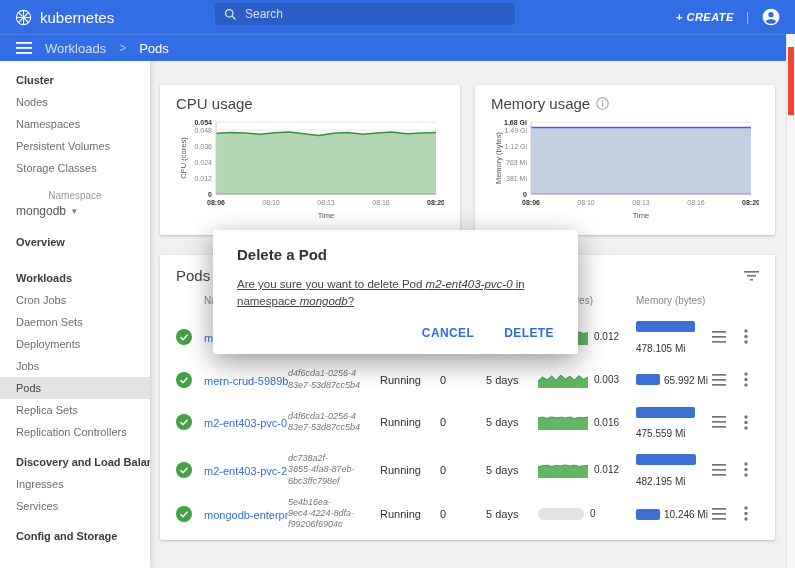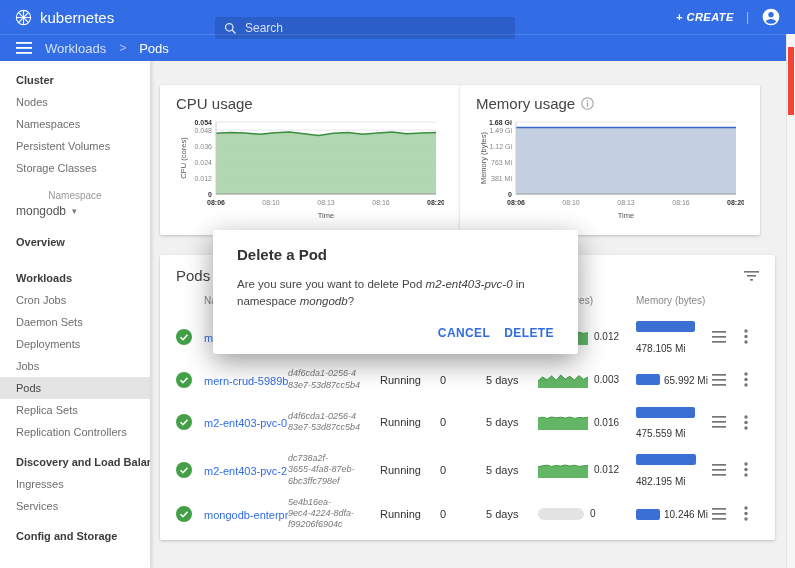--- a/index.html
+++ b/index.html
@@ -4,21 +4,21 @@
 <style>
   * { margin:0; padding:0; box-sizing:border-box; }
   html,body { background:#ddd; }
   .app { position:relative; width:795px; height:568px; overflow:hidden;
          background:#f1f1f1; font-family:"Liberation Sans", sans-serif; }
 
   
   .topbar { position:absolute; left:0; top:0; right:0; height:34px; background:#326de6;
             display:flex; align-items:center; padding:0 14px; z-index:5; }
   .brand { display:flex; align-items:center; gap:7px; color:#fff; font-size:15px; cursor:pointer; }
-  .searchbar { position:absolute; left:215px; top:17px; width:300px; height:22px;
+  .searchbar { position:absolute; left:215px; top:3px; width:300px; height:22px;
                background:rgba(0,0,0,0.13); border-radius:2px; display:flex; align-items:center;
                padding:0 8px; gap:7px; }
   .searchbar input { background:transparent; border:none; outline:none; color:#fff;
                      font-size:12px; width:100%; font-family:"Liberation Sans", sans-serif; }
   .searchbar input::placeholder { color:rgba(255,255,255,0.8); }
   .top-actions { margin-left:auto; display:flex; align-items:center; gap:12px; }
   .create-btn { color:#fff; font-size:11px; font-weight:bold; letter-spacing:0.5px; cursor:pointer;font-style:italic; }
   .top-divider { color:rgba(255,255,255,0.55); font-size:12px; }
 
   
@@ -37,21 +37,21 @@
   .side-item.active { background:#e4e4e4; color:#444; }
   .ns-label { padding:11px 16px 1px; font-size:10px; color:#999;text-align:center; }
   .ns-value { padding:2px 16px 7px; font-size:12px; color:#555; display:flex; align-items:center;
               gap:6px; cursor:pointer; }
   .ns-caret { color:#777; font-size:9px; }
   .side-link { padding:11px 16px; font-size:11px; font-weight:bold; color:#3c3c3c; cursor:pointer; }
 
   
   .main { position:absolute; left:150px; top:61px; right:9px; bottom:0; overflow:hidden;
           padding:24px 11px 0 10px; }
-  .cards-row { display:flex; }
+  .cards-row { display:flex; gap:15px; }
   .card { background:#fff; border-radius:2px; box-shadow:0 1px 3px rgba(0,0,0,0.22); }
   .chart-card { width:300px; height:150px; }
   .card-title { font-size:15px; font-weight:400; color:#444; padding:10px 16px 0;
                 display:flex; align-items:center; gap:6px; }
   svg.chart { display:block; margin:2px auto 0; }
 
   
   .pods-card { width:615px; margin-top:20px; padding-bottom:6px; }
   .pods-head { display:flex; justify-content:space-between; align-items:center; padding:12px 16px 8px; }
   .filter-btn { cursor:pointer; display:flex; align-items:center; }
@@ -74,22 +74,22 @@
   .zero-pill { width:46px; height:12px; background:#e3e3e3; border-radius:6px; display:inline-block; }
   .mem-bar { display:inline-block; height:11px; background:#3b6fd4; border-radius:2px;
              vertical-align:middle; margin-right:4px; }
   .mem-label { font-size:10px; color:#333; }
   .icon-btn { cursor:pointer; display:inline-flex; }
 
   
   .dialog { position:absolute; left:213px; top:230px; width:365px; background:#fff; z-index:20;
             border-radius:3px; box-shadow:0 8px 28px rgba(0,0,0,0.4); padding:16px 24px 4px; }
   .dialog-title { font-size:15px; font-weight:bold; color:#333; margin-bottom:13px; }
-  .dialog-msg { font-size:11.5px; color:#444; line-height:1.5; }
-  .dialog-actions { display:flex; justify-content:flex-end; gap:14px; padding:15px 0 10px; }
+  .dialog-msg { font-size:11.5px; color:#444; line-height:1.5;text-decoration:underline; }
+  .dialog-actions { display:flex; justify-content:flex-end; gap:30px; padding:15px 0 10px; }
   .dialog-btn { background:none; border:none; color:#2f6de1; font-size:12px; font-weight:bold;
                 letter-spacing:0.4px; cursor:pointer; font-family:"Liberation Sans", sans-serif; }
 
   
   .scrollbar { position:absolute; right:0; top:34px; bottom:0; width:9px; background:#f6f6f6;
                border-left:1px solid #e3e3e3; z-index:6; }
   .scroll-thumb { position:absolute; left:1px; right:1px; top:13px; height:68px; background:#f44336; }
 </style>
 </head>
 <body>

